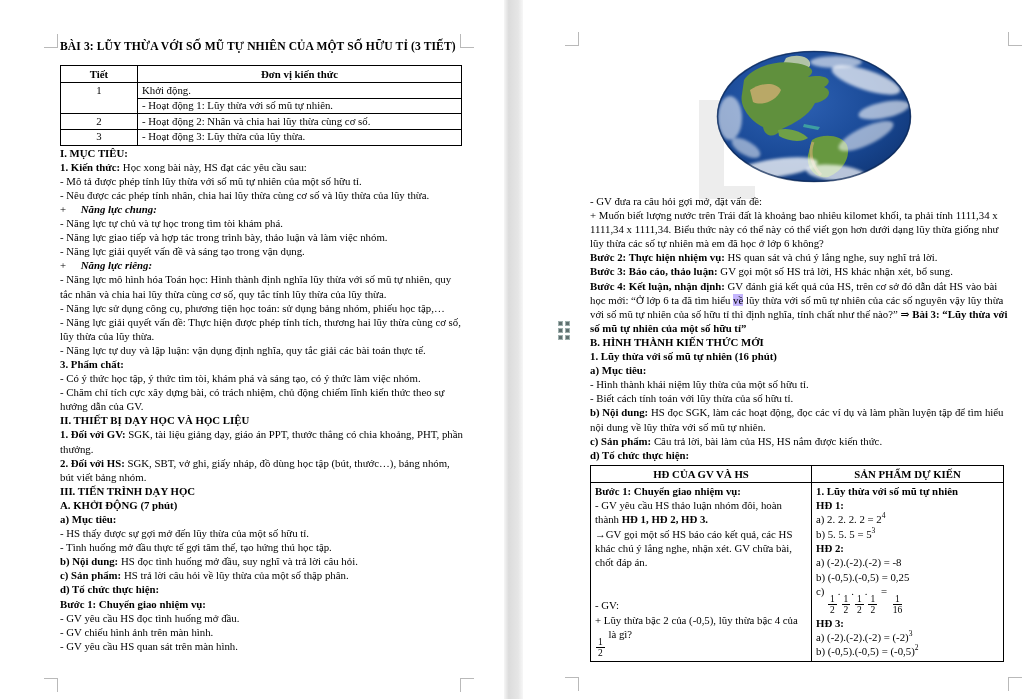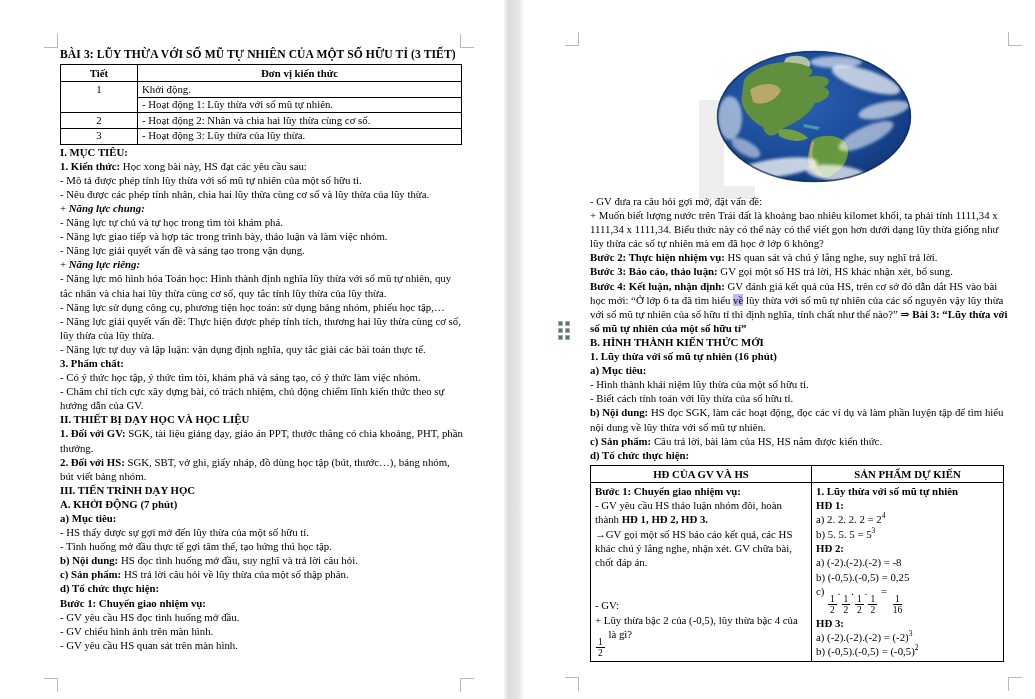--- a/index.html
+++ b/index.html
@@ -3,31 +3,31 @@
 <meta charset="utf-8">
 <style>
   html,body{margin:0;padding:0;}
   body{
     width:1035px;height:699px;position:relative;overflow:hidden;
     background:#ffffff;color:#000;
     font-family:"Liberation Serif","DejaVu Serif",serif;
   }
   .textcol{position:absolute;font-size:10.8px;line-height:14.1px;}
   .b{font-weight:bold;}
-  .bi{font-weight:bold;font-style:italic;}
+  .bi{font-weight:bold;font-style:italic;margin-left:12px;}
   .hl{background:#c4b5fd;}
   .para{min-height:14.1px;}
   sup{font-size:7.5px;line-height:0;}
   .doc-title{font-weight:bold;font-size:11.6px;white-space:nowrap;letter-spacing:.1px;}
 
   
   table{border-collapse:collapse;}
   .tbl th,.tbl td{border:1px solid #000;font-size:10.8px;padding:0 4px;vertical-align:top;}
   .tbl th{font-weight:bold;text-align:center;padding:1px 4px;}
-  #schedule-table{width:402px;margin-top:2px;}
+  #schedule-table{width:402px;margin-top:11px;}
   #schedule-table td{line-height:13.6px;padding:0.5px 4px;}
   #schedule-table td.tiet{text-align:center;width:68px;}
   #activity-table{width:414px;margin-top:3px;}
   #activity-table td.cell{height:176px;line-height:14.3px;padding:1px 4px;}
   #activity-table .col-l{width:212px;}
 
   
   .frac{display:inline-flex;flex-direction:column;align-items:center;
         vertical-align:-7px;line-height:1.1;font-size:9.5px;margin:0 1px;}
   .frac .fn{border-bottom:0.8px solid #000;padding:0 2px;}
@@ -53,21 +53,21 @@
   
   .wm{position:absolute;background:#ededed;}
   #wm1{left:699px;top:100px;width:25px;height:92px;}
   #wm2{left:699px;top:186px;width:56px;height:13px;}
 
   #earth{position:absolute;left:716px;top:50px;width:196px;height:133px;}
 </style>
 </head>
 <body>
 
-<div class="textcol" style="left:60px;top:48px;width:404px;">
+<div class="textcol" style="left:60px;top:40px;width:404px;">
   <div class="doc-title">BÀI 3: LŨY THỪA VỚI SỐ MŨ TỰ NHIÊN CỦA MỘT SỐ HỮU TỈ (3 TIẾT)</div>
 
   <table class="tbl" id="schedule-table">
     <thead>
       <tr>
         <th style="width:68px;">Tiết</th>
         <th>Đơn vị kiến thức</th>
       </tr>
     </thead>
     <tbody id="sched-body">

